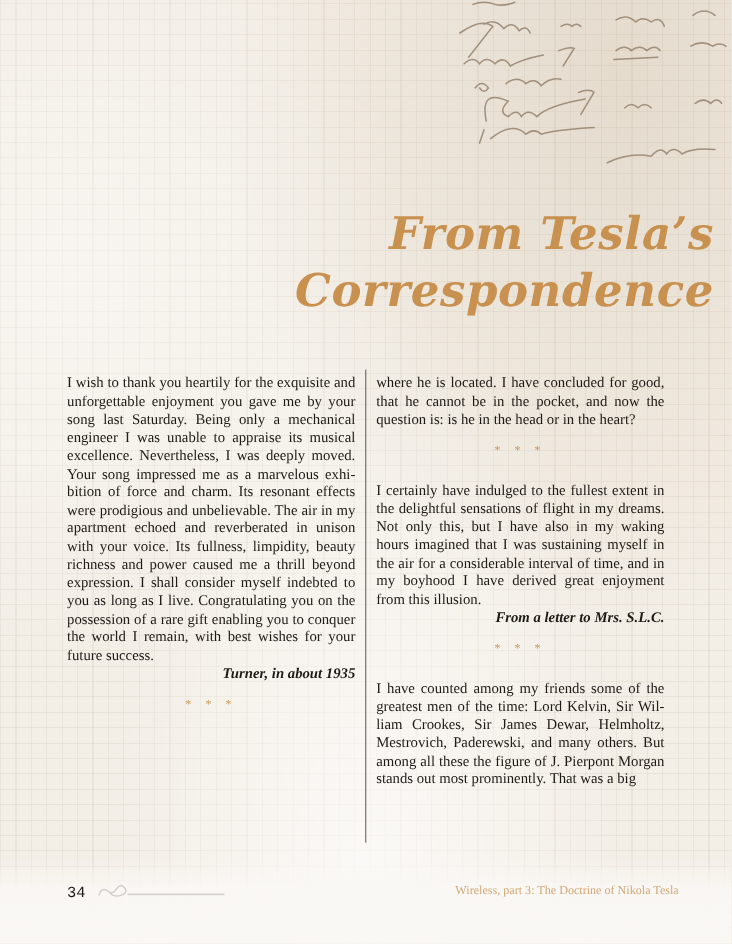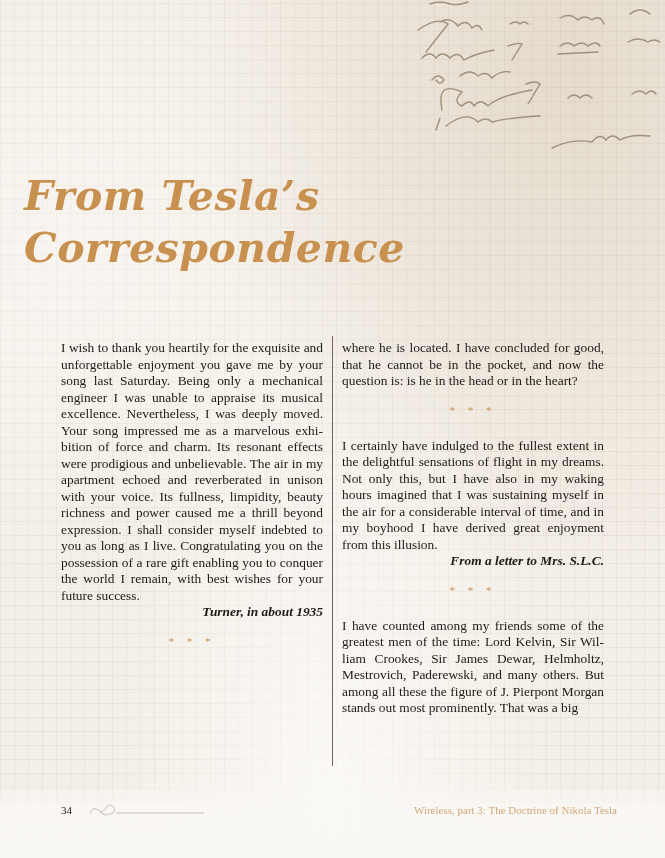--- a/index.html
+++ b/index.html
@@ -17,21 +17,21 @@
     }
     .fade-bottom {
       position: absolute; left: 0; right: 0; top: 780px; bottom: 0;
       background: linear-gradient(180deg, rgba(250,248,245,0) 0%, rgba(250,248,245,0.92) 35%, #faf8f5 100%);
     }
     .handwriting { position: absolute; left: 400px; top: 0; width: 265px; height: 160px; }
     .handwriting path { fill: none; stroke: #8a7560; stroke-width: 1.4; stroke-linecap: round; opacity: 0.75; }
 
     .title {
       position: absolute; left: 0; right: 0; top: 170px;
-      text-align: left; margin: 0;
+      text-align: right; margin: 16px;
       font-family: "DejaVu Serif", "Liberation Serif", serif;
       font-style: italic; font-weight: bold;
       color: #c8914f; font-size: 41px; line-height: 52px; letter-spacing: 0.5px; padding-left: 24px;
     }
     .title span { display: block; }
 
     .col {
       position: absolute; top: 340px; width: 262px;
       font-size: 13.4px; line-height: 16.5px;
     }
@@ -48,21 +48,21 @@
       margin: 0; text-align: right; font-style: italic; font-weight: bold;
       line-height: 16.5px;
     }
     .attrib span { display: block; }
     .stars {
       text-align: center; color: #c8914f; font-size: 11px; letter-spacing: 5px;
       margin: 12px 0 20px 0; line-height: 16px;
     }
 
     .footer-page {
-      position: absolute; left: 61px; top: 804px; font-size: 11px; color: #1e1a16;
+      position: absolute; left: 61px; top: 804px; font-size: 14px; color: #1e1a16; font-family: Liberation Mono, monospace;
     }
     .footer-ornament { position: absolute; left: 86px; top: 804px; width: 120px; height: 14px; }
     .footer-ornament path { fill: none; stroke: #d0ccc8; stroke-width: 1.2; }
     .footer-ornament line { stroke: #d6d2ce; stroke-width: 1.5; }
     .footer-running {
       position: absolute; right: 48px; top: 804px; font-size: 11px; color: #d2a775;
     }
   </style>
 </head>
 <body>

